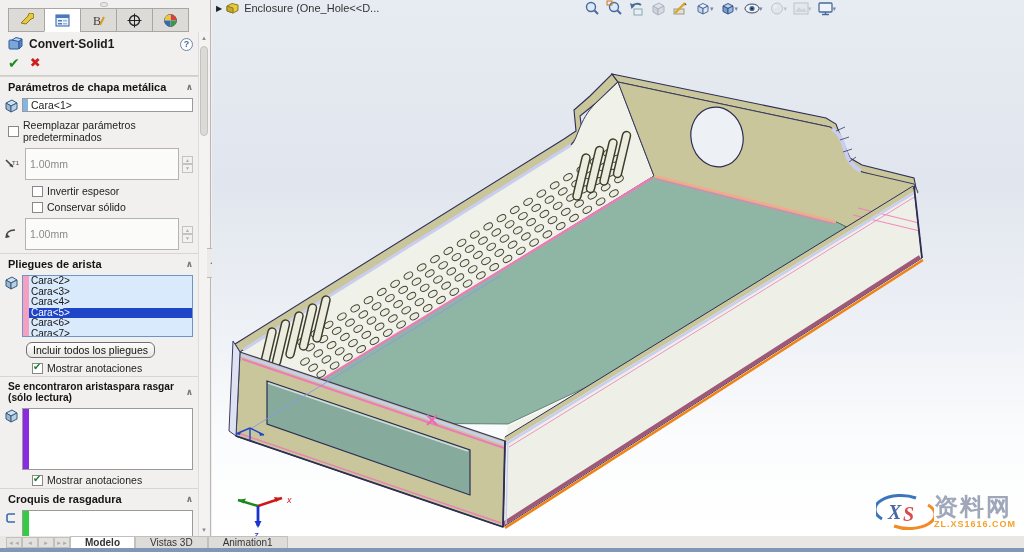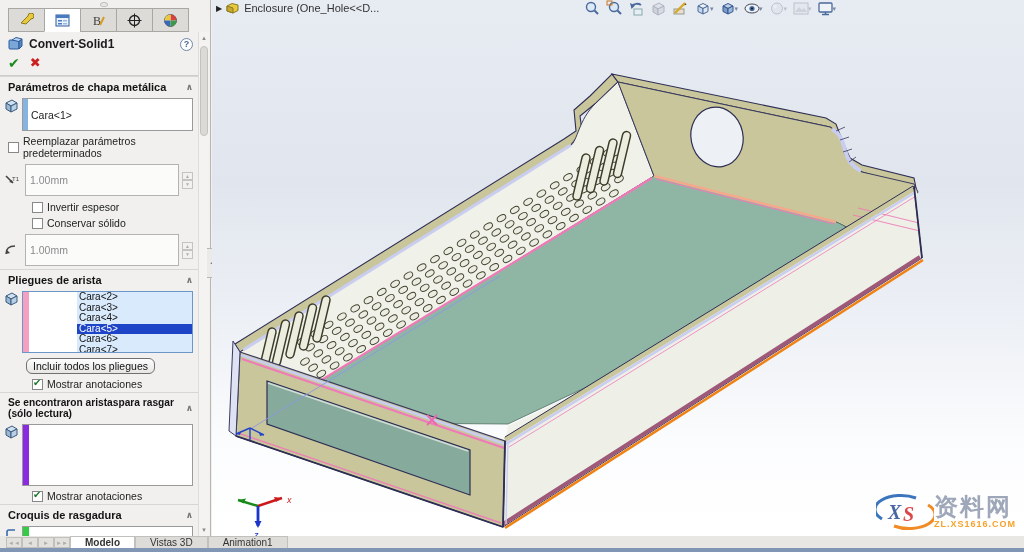--- a/index.html
+++ b/index.html
@@ -21,24 +21,24 @@
   .pm-body{position:absolute;left:0;top:32px;width:199px;bottom:0;font-size:11px;color:#222;}
   .pm-head{display:flex;align-items:center;padding:3px 6px 2px 8px;font-weight:bold;font-size:12px;color:#1a1a1a;}
   .pm-head .help{margin-left:auto;width:13px;height:13px;border:1px solid #6f87a8;border-radius:50%;color:#4a6a9c;font-size:9px;font-weight:bold;display:flex;align-items:center;justify-content:center;background:#fdfdfd;}
   .pm-actions{display:flex;gap:10px;padding:2px 8px 4px 8px;border-bottom:1px solid #cfcdca;}
   .ok{color:#1f8a1f;font-size:14px;font-weight:bold;}
   .cancel{color:#cc2020;font-size:13px;font-weight:bold;}
   .grp-head{display:flex;align-items:center;font-weight:bold;padding:4px 6px 3px 8px;border-top:1px solid #d8d6d3;color:#141414;}
   .grp-head .chev{margin-left:auto;color:#777;font-size:9px;}
   .row{display:flex;align-items:flex-start;padding:2px 6px 2px 4px;}
   .gicon{width:18px;flex:0 0 18px;padding-top:1px;}
-  .selbox{flex:1;height:33px;border:1px solid #9a9a9a;background:#fff;display:flex;align-items:center;overflow:hidden;}
+  .selbox{flex:1;height:14px;border:1px solid #9a9a9a;background:#fff;display:flex;align-items:center;overflow:hidden;}
   .selbox .strip{width:5px;align-self:stretch;background:var(--stripblue);}
   .selbox .txt{padding-left:3px;font-size:10.5px;}
-  .listbox{flex:1;height:62px;border:1px solid #8aa6c4;background:#fff;display:flex;overflow:hidden;gap:48px;}
+  .listbox{flex:1;height:62px;border:1px solid #8aa6c4;background:#fff;display:flex;overflow:hidden;}
   .listbox .strip{width:6px;}
   .listitems{flex:1;background:var(--listblue);}
   .listitems.empty{background:#fff;}
   .li{font-size:10px;line-height:10.5px;padding-left:2px;color:#111;}
   .li.sel{background:var(--selblue);color:#fff;}
   .cb-row{display:flex;align-items:center;gap:4px;padding:2px 6px 2px 8px;font-size:10.5px;color:#222;}
   .cb{width:11px;height:11px;border:1px solid #888;background:#fff;flex:0 0 11px;position:relative;}
   .cb.checked::after{content:"\2714";position:absolute;left:0px;top:-3px;font-size:10px;color:#1a7a2a;}
   .numrow{display:flex;align-items:center;gap:3px;padding:3px 6px 3px 4px;}
   .numfield{flex:1;height:32px;border:1px solid #b5b3b0;background:#fbfbfa;color:#8a8a8a;font-size:10.5px;display:flex;align-items:center;padding-left:4px;}

